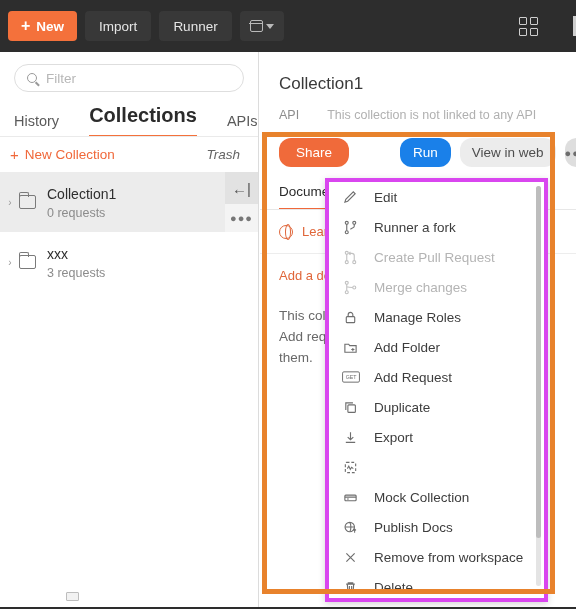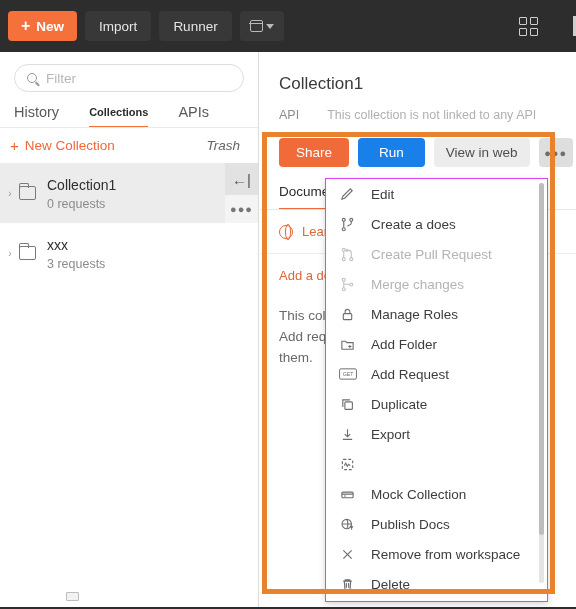--- a/index.html
+++ b/index.html
@@ -51,21 +51,21 @@
   }
   .mag { width:10px;height:10px;border:1.6px solid #9a9a9a;border-radius:50%;position:relative;flex:none;}
   .mag:after{content:"";position:absolute;right:-4px;bottom:-3px;width:5px;height:1.6px;
      background:#9a9a9a;transform:rotate(45deg);}
   .filter-input { border:none; outline:none; font-size:13.5px; color:#555;
      font-family:"Liberation Sans",sans-serif; width:100%; background:transparent;}
   .filter-input::placeholder{ color:#b7b7b7; }
 
   .tabs { display:flex; align-items:flex-end; padding:4px 14px 0 14px; gap:30px; position:relative; }
   .tab { font-size:14.5px; color:#5a5a5a; padding-bottom:8px; cursor:pointer; }
-  .tab.active { color:#2b2b2b; font-weight:600; font-size:11px; border-bottom:2.5px solid #f4713b; }
+  .tab.active { color:#2b2b2b; font-weight:600; font-size:20px; border-bottom:2.5px solid #f4713b; }
   .tabs-rule { position:absolute; left:0; right:0; bottom:0; height:1px; background:#eaeaea; }
 
   .subbar { display:flex; justify-content:space-between; align-items:center;
      padding:10px 14px 10px 10px; }
   .new-coll { color:#f0683a; font-size:13.5px; cursor:pointer; display:flex; gap:6px; align-items:center;}
   .new-coll .p { font-size:15px; line-height:1; }
   .trash-link { color:#646464; font-size:13.5px; cursor:pointer; padding-right:4px;font-style:italic;}
 
   .coll-row { display:flex; align-items:center; height:60px; padding-left:4px; cursor:pointer; position:relative;}
   .coll-row.selected { background:#ececec; }
@@ -84,45 +84,45 @@
   .sb-bottom-ico { position:absolute; left:66px; bottom:8px; width:13px;height:9px;
      border:1px solid #bdbdbd; background:#f2f2f2; border-radius:1px;}
 
   
   .main { position:absolute; left:260px; top:52px; width:316px; height:557px; background:#fff; }
   .page-title { font-size:17px; color:#3a3a3a; padding:22px 0 0 19px; }
   .api-line { display:flex; padding:14px 0 0 19px; font-size:12.5px; color:#8d8d8d; gap:28px; }
   .api-note { color:#b0b0b0; }
 
   .action-row { display:flex; gap:9px; padding:16px 0 0 19px; align-items:center;}
-  .abtn { height:29px; border-radius:4px; display:flex;align-items:center;justify-content:center;
+  .abtn { height:29px; border-radius:12px; display:flex;align-items:center;justify-content:center;
      font-size:13.5px; cursor:pointer; padding:0 17px; white-space:nowrap;}
   .abtn.share { background:#f06a3a; color:#fff; }
-  .abtn.run { background:#1a80e9; color:#fff; padding:0 21px;}
+  .abtn.run { background:#1a80e9; color:#fff; padding:0 13px;margin-left:42px;}
   .abtn.web { background:#ececec; color:#4e4e4e; padding:0 12px;}
   .abtn.more { background:#dedede; color:#6d6d6d; width:34px; padding:0; letter-spacing:1px; font-size:11px;}
 
   .doc-tabs { display:flex; gap:26px; padding:17px 0 0 19px; position:relative; }
   .dtab { font-size:13.5px; color:#6d6d6d; padding-bottom:9px; cursor:pointer; white-space:nowrap;}
   .dtab.active { color:#2b2b2b; border-bottom:2.5px solid #f0683a; }
   .dtabs-rule { position:absolute; left:0; right:0; bottom:0; height:1px; background:#e7e7e7;}
 
   .learn-row { display:flex; align-items:center; gap:9px; padding:14px 0 0 19px; }
   .globe { width:14px;height:14px;border:1.4px solid #e0663a;border-radius:50%; position:relative; flex:none;}
   .globe:after{content:"";position:absolute;left:5px;top:-1.4px;width:4px;height:14px;
      border:1.4px solid #e0663a;border-radius:50%/50%;}
   .learn-text { color:#e0663a; font-size:13px; }
   .learn-rule { margin:14px 0 0 0; height:1px; background:#ededed; }
   .add-desc { color:#e0663a; font-size:13px; padding:14px 0 0 19px; }
   .body-text { font-size:13.5px; color:#686868; padding:22px 19px 0 19px; line-height:21px;}
 
   
   .menu {
     position:absolute; left:325px; top:178px; width:223px; height:424px;
-    background:#fff; border:1px solid #d946ef; box-shadow:0 2px 7px rgba(0,0,0,.17);
+    background:#fff; border:4px solid #d946ef; box-shadow:0 2px 7px rgba(0,0,0,.17);
     overflow:hidden; z-index:20;
   }
   .menu-item { display:flex; align-items:center; height:30px; padding-left:12px; gap:14px;
      font-size:13.5px; color:#3d3d3d; cursor:pointer; }
   .menu-item.disabled { color:#b4b4b4; cursor:default; }
   .menu-item .mi-ico { width:19px; height:19px; flex:none; display:flex; align-items:center;
      justify-content:center; color:#6e6e6e; }
   .menu-item.disabled .mi-ico { color:#c2c2c2; }
   .menu-scroll { position:absolute; right:3px; top:4px; width:5px; height:400px;
      background:#e4e4e4; border-radius:3px; cursor:pointer;}
@@ -250,21 +250,21 @@
 
     <div class="menu-item">
       <span class="mi-ico">
         <svg width="15" height="15" viewBox="0 0 16 16" fill="none" stroke="currentColor" stroke-width="1.2">
           <circle cx="4" cy="3" r="1.6"></circle>
             <circle cx="12" cy="3" r="1.6"></circle>
             <circle cx="4" cy="13" r="1.6"></circle>
           <path d="M4 4.6v6.8M12 4.6v2c0 2-3 1.6-4 3.4"></path>
           </svg>
       </span>
-      <span>Create a does</span>
+      <span>Runner a fork</span>
     </div>
 
     <div class="menu-item disabled">
       <span class="mi-ico">
         <svg width="15" height="15" viewBox="0 0 16 16" fill="none" stroke="currentColor" stroke-width="1.2">
           <circle cx="4" cy="3" r="1.6"></circle>
             <circle cx="4" cy="13" r="1.6"></circle>
             <circle cx="12" cy="13" r="1.6"></circle>
           <path d="M4 4.6v6.8M12 11.4V6c0-1.5-1.2-2.4-2.6-2.4H6.6"></path>
             <path d="M8 2l-1.6 1.6L8 5.2"></path>

